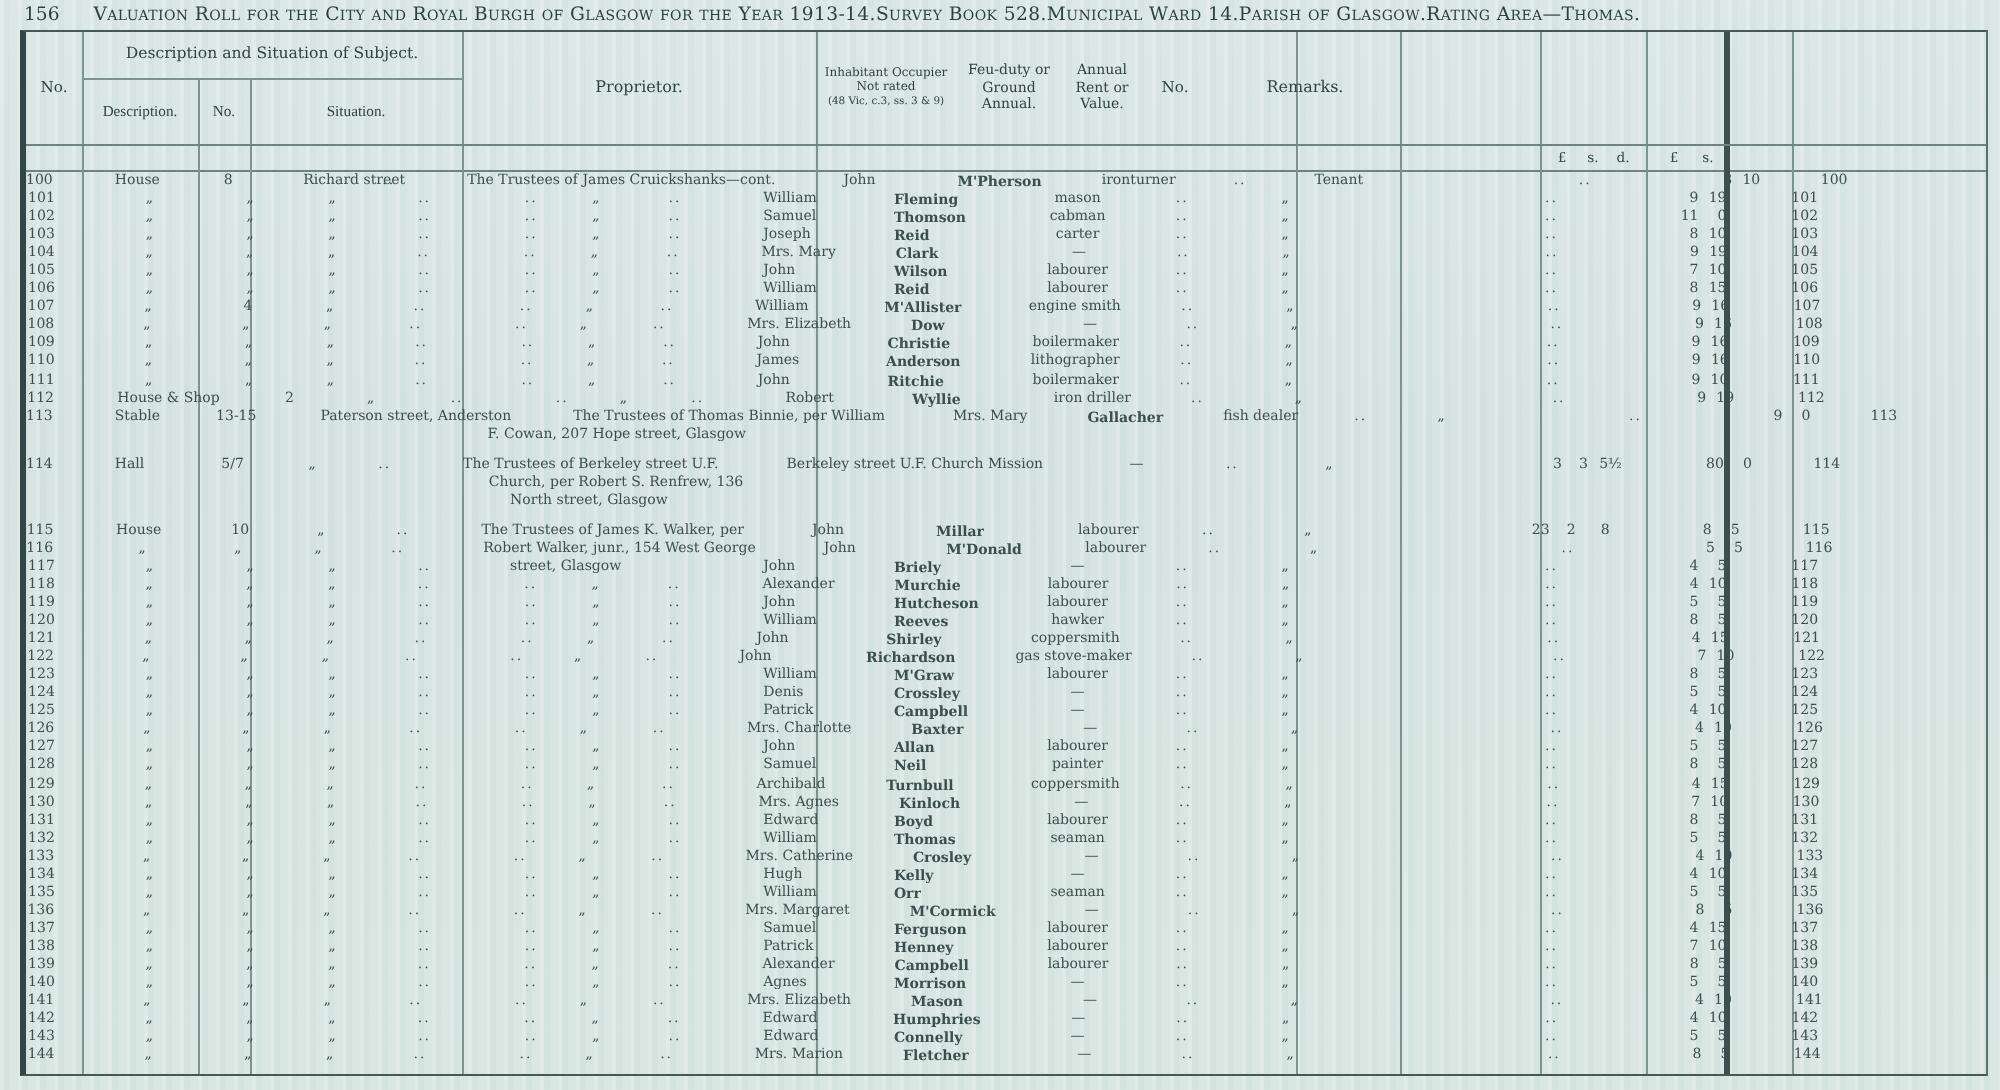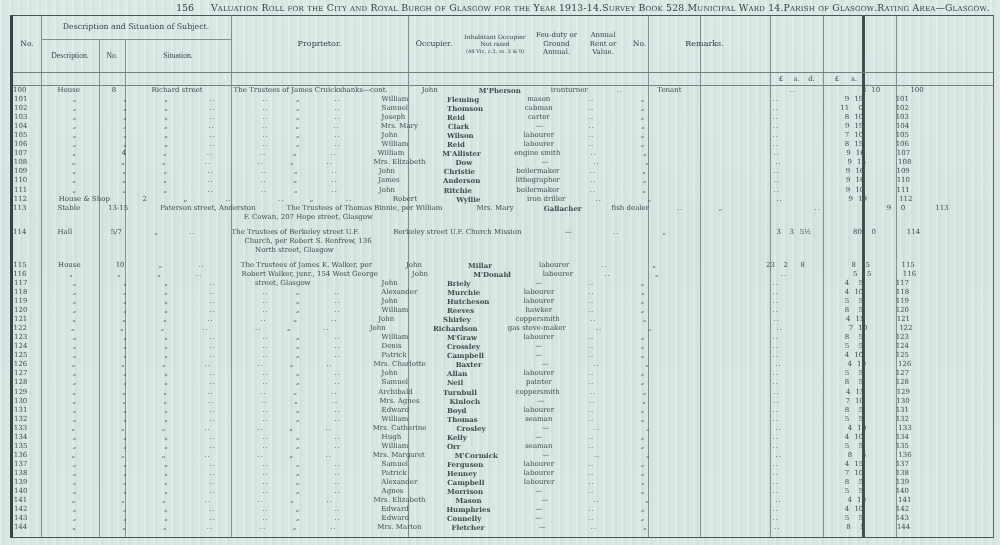--- a/index.html
+++ b/index.html
@@ -6,21 +6,21 @@
   body{width:1000px;height:545px;overflow:hidden;
        font-family:"DejaVu Serif","Liberation Serif",serif;}
   .page{position:relative;width:1000px;height:545px;
         background:#d9e5e2;
         background-image:
           repeating-linear-gradient(90deg, rgba(255,255,255,.18) 0 2px, rgba(173,199,194,.10) 2px 5px, rgba(255,255,255,0) 5px 9px),
           linear-gradient(180deg,#dce8e5 0%,#d7e4e1 40%,#d9e6e2 100%);
         color:#3b4d4c;}
   
   .pagehead{position:absolute;left:12px;top:2px;width:978px;height:12px;
-            display:flex;justify-content:flex-end;align-items:baseline;
+            display:flex;justify-content:flex-start;align-items:baseline;
             font-size:9.3px;line-height:12px;color:#2c403f;white-space:nowrap;}
   .pagehead .seg{font-variant:small-caps;letter-spacing:.2px;}
   .pageno{font-size:9.3px;margin-right:14px;font-variant:normal;}
   
   .table{position:absolute;left:10px;top:15px;width:980px;height:521px;
          border-top:1.6px solid #465957;border-bottom:1.6px solid #465957;
          border-right:1.2px solid #5b6f6c;border-left:3px solid #334645;
          box-sizing:content-box;}
   .vl{position:absolute;top:0;bottom:0;width:1px;background:#7e928f;}
   .vl.part{top:23px;}
@@ -92,21 +92,21 @@
 <div class="page">
 
   <div class="pagehead">
     <span>
       <span class="pageno">156</span>
       <span class="seg">Valuation Roll for the City and Royal Burgh of Glasgow for the Year 1913-14.</span>
     </span>
     <span class="seg">Survey Book 528.</span>
     <span class="seg">Municipal Ward 14.</span>
     <span class="seg">Parish of Glasgow.</span>
-    <span class="seg">Rating Area—Glasgow.</span>
+    <span class="seg">Rating Area—Thomas.</span>
   </div>
 
   <div class="table">
 
     <div>
       <div class="vl" style="left:28px"></div>
       <div class="vl part" style="left:86px"></div>
       <div class="vl part" style="left:112px"></div>
       <div class="vl" style="left:218px"></div>
       <div class="vl" style="left:395px"></div>
@@ -122,21 +122,20 @@
       <div class="hc w-no">No.</div>
       <div class="hc w-span">
         <div class="span-top">Description and Situation of Subject.</div>
         <div class="span-bot">
           <div class="sb-desc">Description.</div>
           <div class="sb-no">No.</div>
           <div class="sb-sit">Situation.</div>
         </div>
       </div>
       <div class="hc w-prop">Proprietor.</div>
-      <div class="hc w-occ">Occupier.</div>
       <div class="hc w-inh">
         <span>Inhabitant Occupier</span>
         <span>Not rated</span>
         <span class="tiny">(48 Vic, c.3, ss. 3 &amp; 9)</span>
       </div>
       <div class="hc w-feu">Feu-duty or Ground Annual.</div>
       <div class="hc w-rent">Annual Rent or Value.</div>
       <div class="hc w-no2">No.</div>
       <div class="hc w-rem">Remarks.</div>
     </div>

